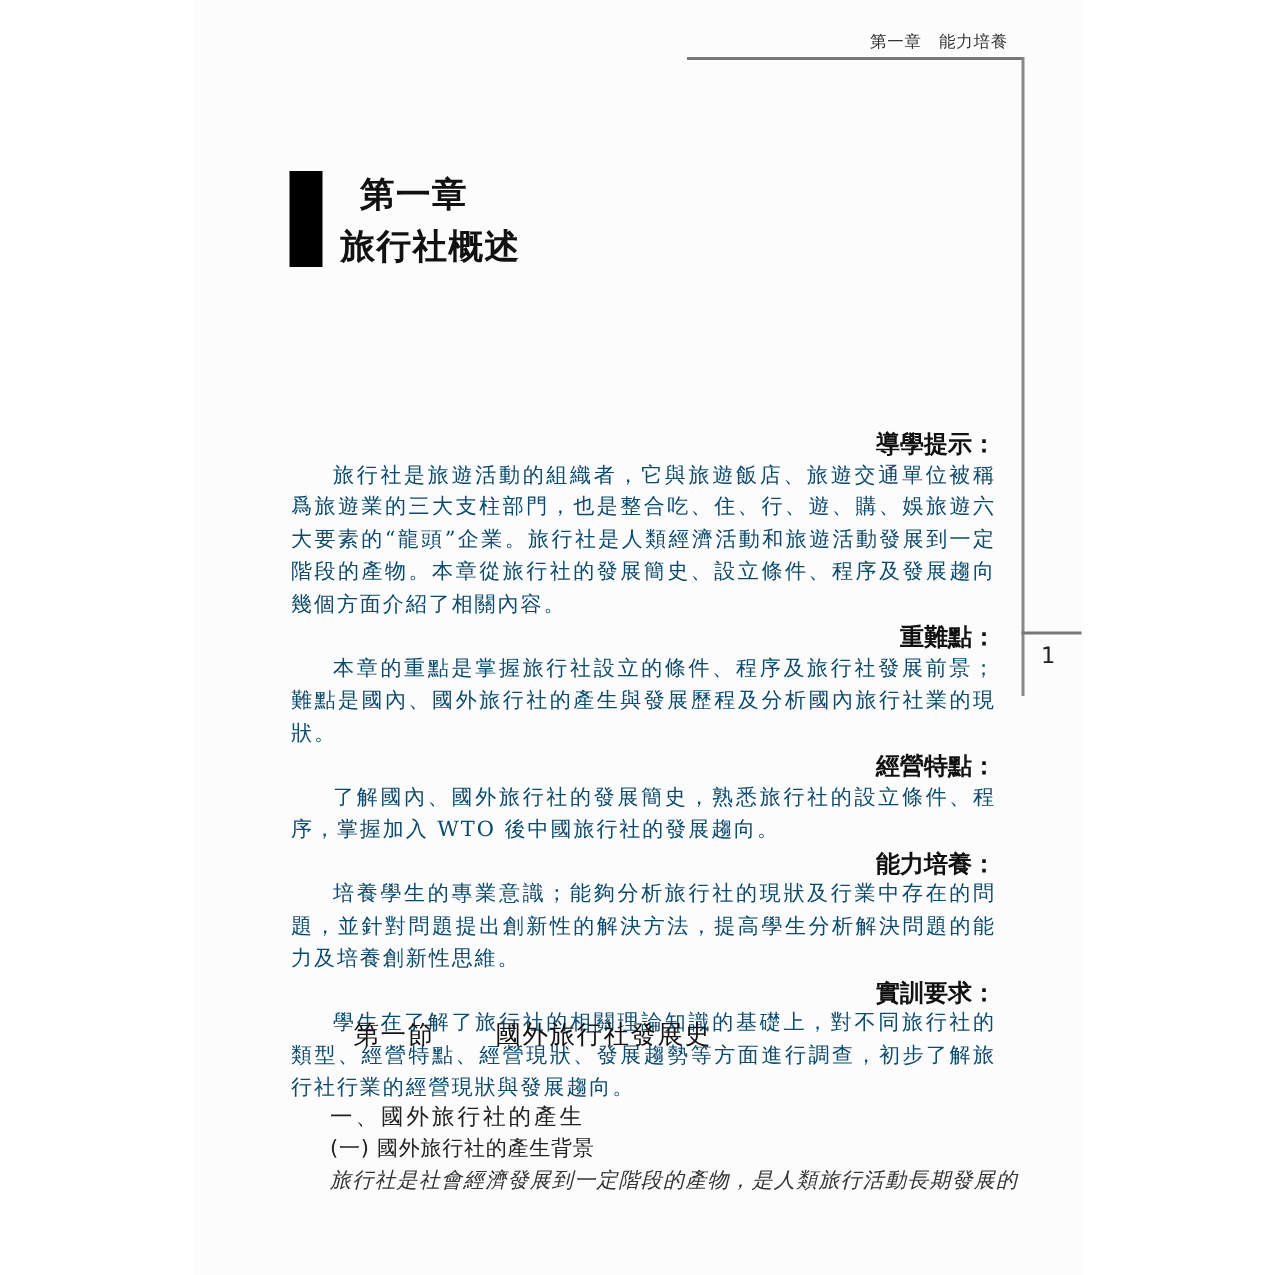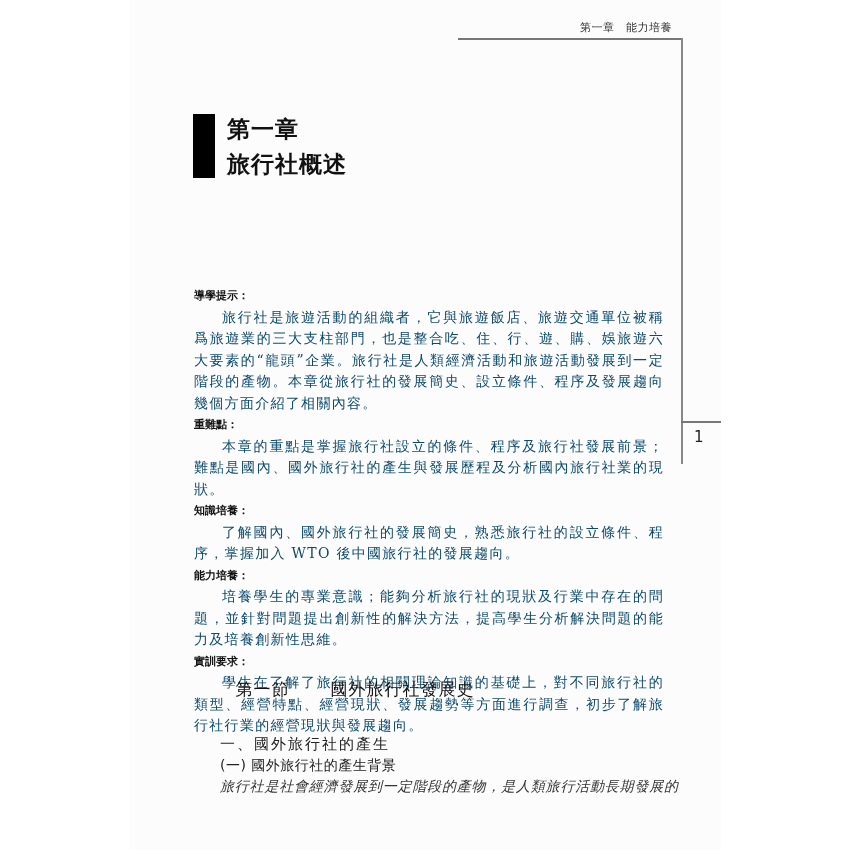--- a/index.html
+++ b/index.html
@@ -19,25 +19,25 @@
   .tick { position:absolute; left:681px; top:421px; width:40px; height:2px; background:#777; }
   .pageno {
     position:absolute; left:694px; top:428px; font-size:15px; color:#222;
     font-family: "DejaVu Sans", "Liberation Sans", sans-serif;
   }
   .bar { position:absolute; left:193px; top:114px; width:22px; height:64px; background:#000; }
   .ch-title {
     position:absolute; left:227px; font-size:23px; font-weight:bold; color:#111;
     font-family: "DejaVu Sans", "Liberation Sans", sans-serif; letter-spacing:1px; white-space:nowrap;
   }
-  .ch1 { top:114px; }
+  .ch1 { top:114px;margin-left:13px; }
   .ch2 { top:149px; }
   .body { position:absolute; left:194px; top:285px; width:470px; font-size:14px; line-height:21.5px; }
   .sec-label {
-    font-family: "DejaVu Sans", "Liberation Sans", sans-serif; font-weight:bold; font-size:11px; color:#111;
+    font-family: "DejaVu Sans", "Liberation Sans", sans-serif; font-weight:bold; font-size:16px; color:#111;text-align:right;
   }
   .para { text-indent:28px; letter-spacing:1.3px; text-align:justify; color:#0c4a6e; }
   .section-title {
     position:absolute; top:678px; left:0; width:710px; text-align:center; font-size:17px; color:#111;
     font-family: "DejaVu Sans", "Liberation Sans", sans-serif; letter-spacing:1px; padding-left:0;
   }
   .section-title span { display:inline-block; }
   .sub1 { position:absolute; left:220px; top:735px; font-size:15px; letter-spacing:2px; color:#222; }
   .sub2 {
     position:absolute; left:220px; top:757px; font-size:14px; color:#222;
@@ -58,21 +58,21 @@
 
 <div class="bar"></div>
 <div class="ch-title ch1">第一章</div>
 <div class="ch-title ch2">旅行社概述</div>
 
 <div class="body">
   <div class="sec-label">導學提示：</div>
   <div class="para">旅行社是旅遊活動的組織者，它與旅遊飯店、旅遊交通單位被稱爲旅遊業的三大支柱部門，也是整合吃、住、行、遊、購、娛旅遊六大要素的“龍頭”企業。旅行社是人類經濟活動和旅遊活動發展到一定階段的產物。本章從旅行社的發展簡史、設立條件、程序及發展趨向幾個方面介紹了相關內容。</div>
   <div class="sec-label">重難點：</div>
   <div class="para">本章的重點是掌握旅行社設立的條件、程序及旅行社發展前景；難點是國內、國外旅行社的產生與發展歷程及分析國內旅行社業的現狀。</div>
-  <div class="sec-label">知識培養：</div>
+  <div class="sec-label">經營特點：</div>
   <div class="para">了解國內、國外旅行社的發展簡史，熟悉旅行社的設立條件、程序，掌握加入 WTO 後中國旅行社的發展趨向。</div>
   <div class="sec-label">能力培養：</div>
   <div class="para">培養學生的專業意識；能夠分析旅行社的現狀及行業中存在的問題，並針對問題提出創新性的解決方法，提高學生分析解決問題的能力及培養創新性思維。</div>
   <div class="sec-label">實訓要求：</div>
   <div class="para">學生在了解了旅行社的相關理論知識的基礎上，對不同旅行社的類型、經營特點、經營現狀、發展趨勢等方面進行調查，初步了解旅行社行業的經營現狀與發展趨向。</div>
 </div>
 
 <div class="section-title">
   <span>第一節</span>
   <span style="display:inline-block;width:28px;"></span>

